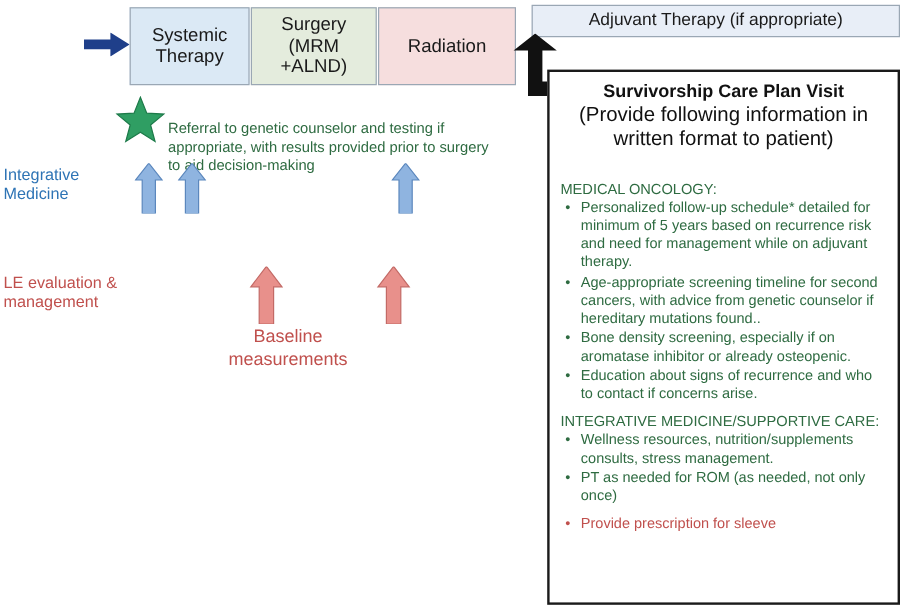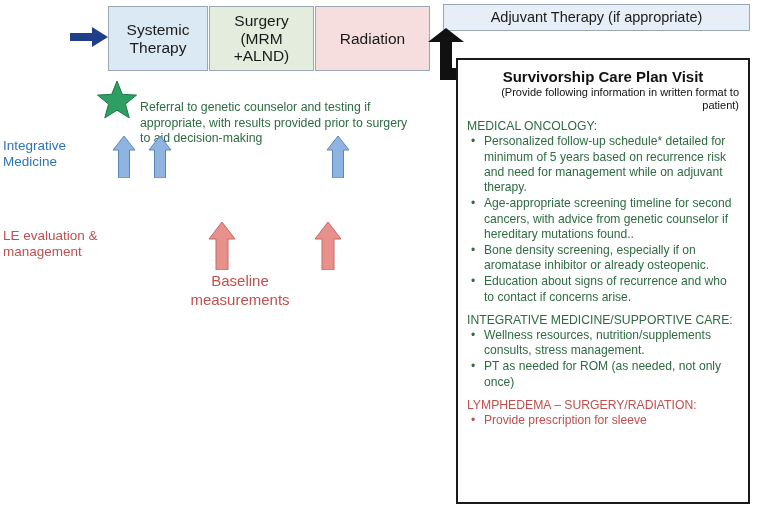--- a/index.html
+++ b/index.html
@@ -130,25 +130,25 @@
     overflow: hidden;
   }
   #panel-title {
     text-align: center;
     font-size: 15px;
     font-weight: bold;
     color: #111111;
     margin: 2px 0 1px 0;
   }
   #panel-subtitle {
-    text-align: right;
-    font-size: 11px;
+    text-align: center;
+    font-size: 17px;
     color: #111111;
     line-height: 1.2;
-    margin-bottom: 7px;
+    margin-bottom: 24px;
   }
   .section {
     margin-bottom: 8px;
   }
   .section-head {
     font-size: 12.2px;
     margin-bottom: 1px;
   }
   .section ul {
     margin: 0;
@@ -233,20 +233,19 @@
 
     <div class="section sec-im">
       <div class="section-head">INTEGRATIVE MEDICINE/SUPPORTIVE CARE:</div>
       <ul>
         <li>Wellness resources, nutrition/supplements consults, stress management.</li>
         <li>PT as needed for ROM (as needed, not only once)</li>
       </ul>
     </div>
 
     <div class="section sec-ly">
-      <div class="section-head">LYMPHEDEMA – SURGERY/RADIATION:</div>
       <ul>
         <li>Provide prescription for sleeve</li>
       </ul>
     </div>
   </div>
 
 </div>
 
 </body></html>

